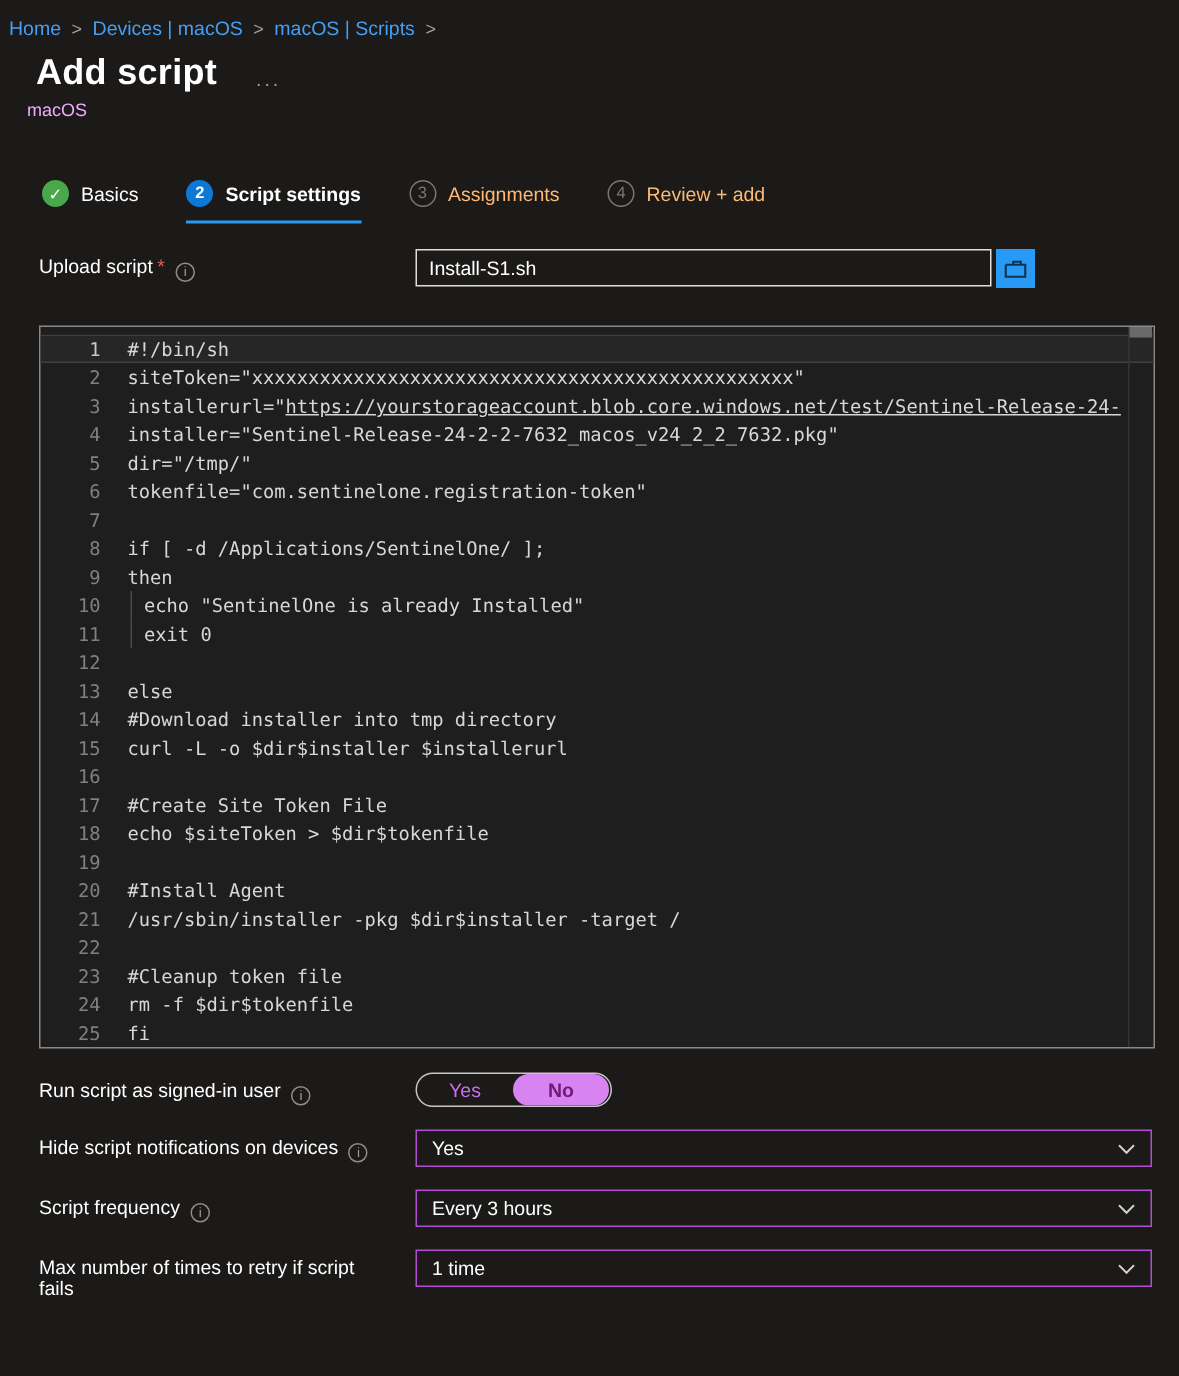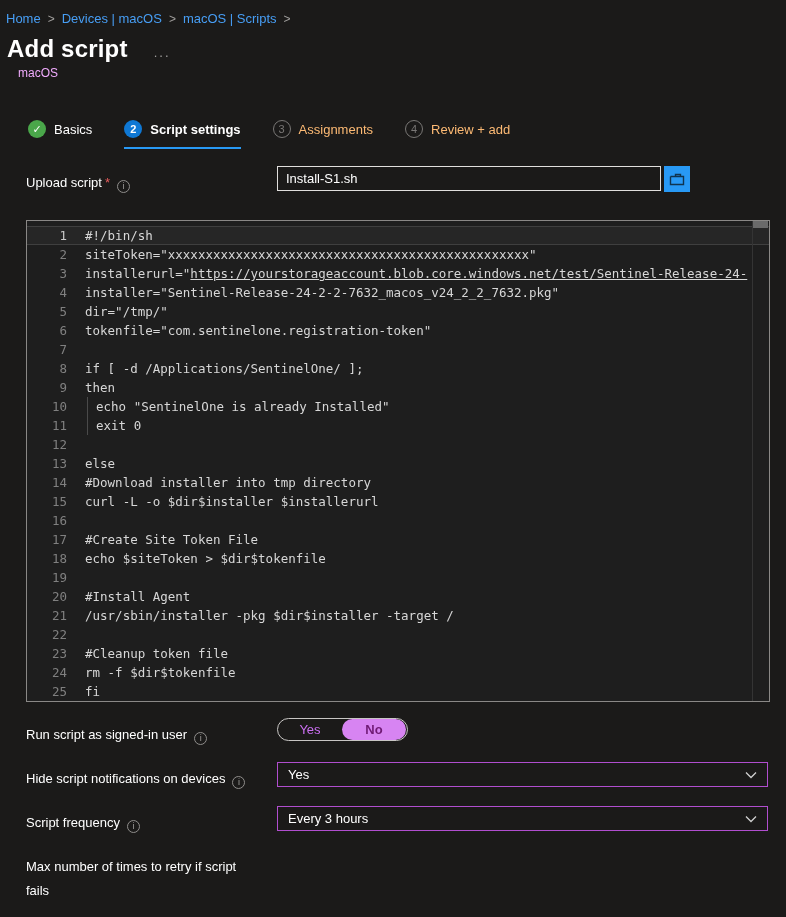--- a/index.html
+++ b/index.html
@@ -8,42 +8,42 @@
     background:#1b1a19;
     color:#ffffff;
     font-family:"Liberation Sans", sans-serif;
     overflow:hidden;
   }
   
   .breadcrumb { padding:11px 0 0 6px; font-size:13px; display:flex; align-items:center; }
   .crumb { color:#479ef5; text-decoration:none; cursor:pointer; }
   .crumb-sep { color:#a19f9d; margin:0 7px; font-size:12px; }
   
-  .title-row { padding-left:7px; margin-top:9px; display:flex; align-items:center; }
+  .title-row { padding-left:24px; margin-top:9px; display:flex; align-items:center; }
   .page-title { font-size:24px; font-weight:bold; letter-spacing:.2px; }
   .ellipsis-btn { color:#a19f9d; font-size:13px; margin-left:26px; letter-spacing:2px; cursor:pointer; margin-top:6px; }
   .subtitle { padding-left:18px; margin-top:3px; color:#f0abfc; font-size:12px; }
   
   .steps { display:flex; margin:40px 0 0 28px; gap:32px; align-items:flex-start; }
   .step { display:flex; align-items:center; gap:8px; padding-bottom:9px; cursor:pointer; }
   .step.active { border-bottom:2px solid #2899f5; }
   .step-circle {
     width:18px; height:18px; border-radius:50%;
     display:flex; align-items:center; justify-content:center;
     font-size:11px; flex:0 0 auto;
   }
   .step-circle.done { background:#4aa74a; color:#fff; font-size:11px; }
   .step-circle.current { background:#0f78d4; color:#fff; font-weight:bold; }
   .step-circle.pending { background:transparent; border:1px solid #797775; color:#797775; }
   .step-label { font-size:13px; color:#ffffff; }
   .step.active .step-label { font-weight:bold; }
   .step.disabled .step-label { color:#fdba74; }
   
   .form-row { display:flex; align-items:flex-start; margin-left:26px; }
-  .label-cell { width:251px; flex:0 0 251px; font-size:13px; color:#ffffff; padding-top:5px; line-height:24px; padding-right:16px; }
+  .label-cell { width:251px; flex:0 0 251px; font-size:13px; color:#ffffff; padding-top:5px; line-height:14px; padding-right:16px; }
   .req { color:#e55c5c; margin-left:3px; }
   .info-icon {
     display:inline-flex; align-items:center; justify-content:center;
     width:13px; height:13px; border:1px solid #8f8d8b; border-radius:50%;
     color:#a19f9d; font-size:9px; font-style:normal; margin-left:7px;
     vertical-align:-2px;
   }
   
   .upload-row { margin-top:17px; }
   .text-field {
@@ -209,13 +209,21 @@
           <path d="M1 1.5 L6 6.5 L11 1.5" fill="none" stroke="#d0d0d0" stroke-width="1.3"></path>
         </svg>
     </span>
   </div>
 </div>
 
 <div class="form-row select-row">
   <div class="label-cell">
     <span>Max number of times to retry if script fails</span>
   </div>
+  <div class="select">
+    <span>1 time</span>
+    <span class="chevron">
+      <svg width="12" height="8" viewBox="0 0 12 8">
+          <path d="M1 1.5 L6 6.5 L11 1.5" fill="none" stroke="#d0d0d0" stroke-width="1.3"></path>
+        </svg>
+    </span>
+  </div>
 </div>
 
 </body></html>

